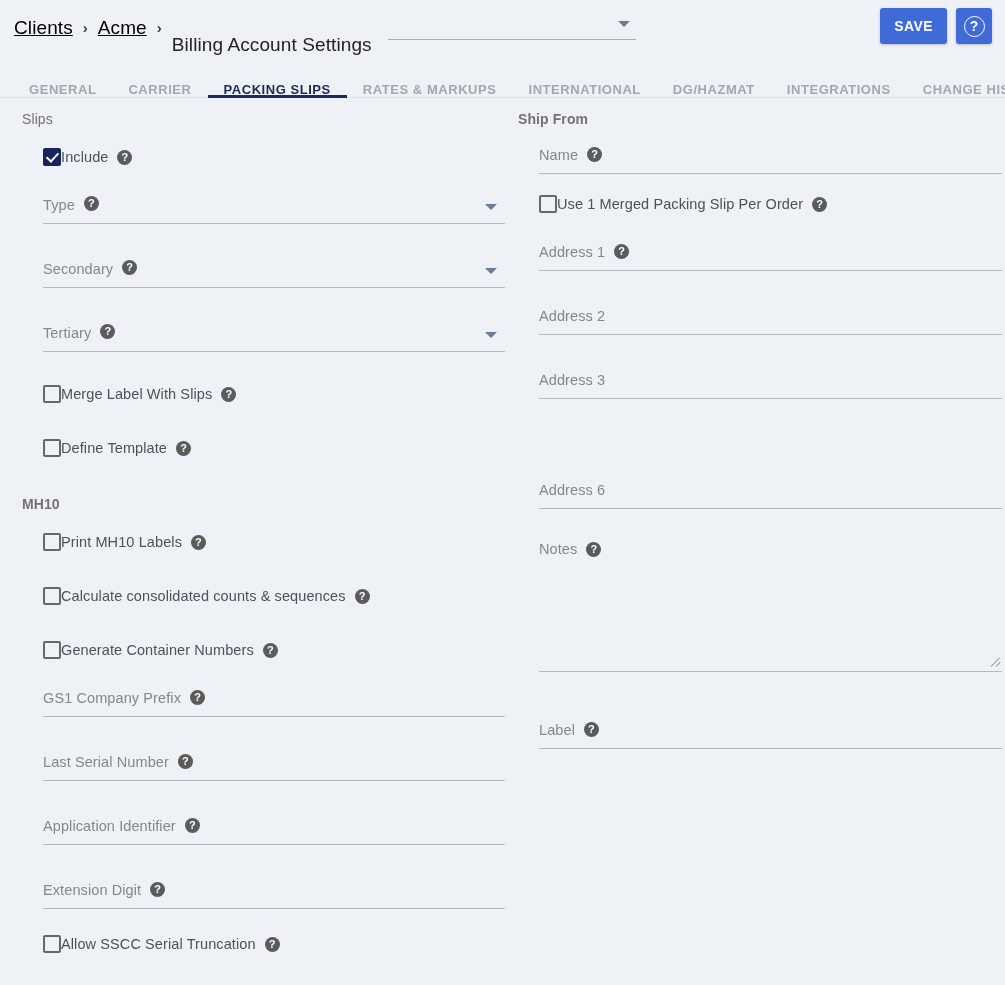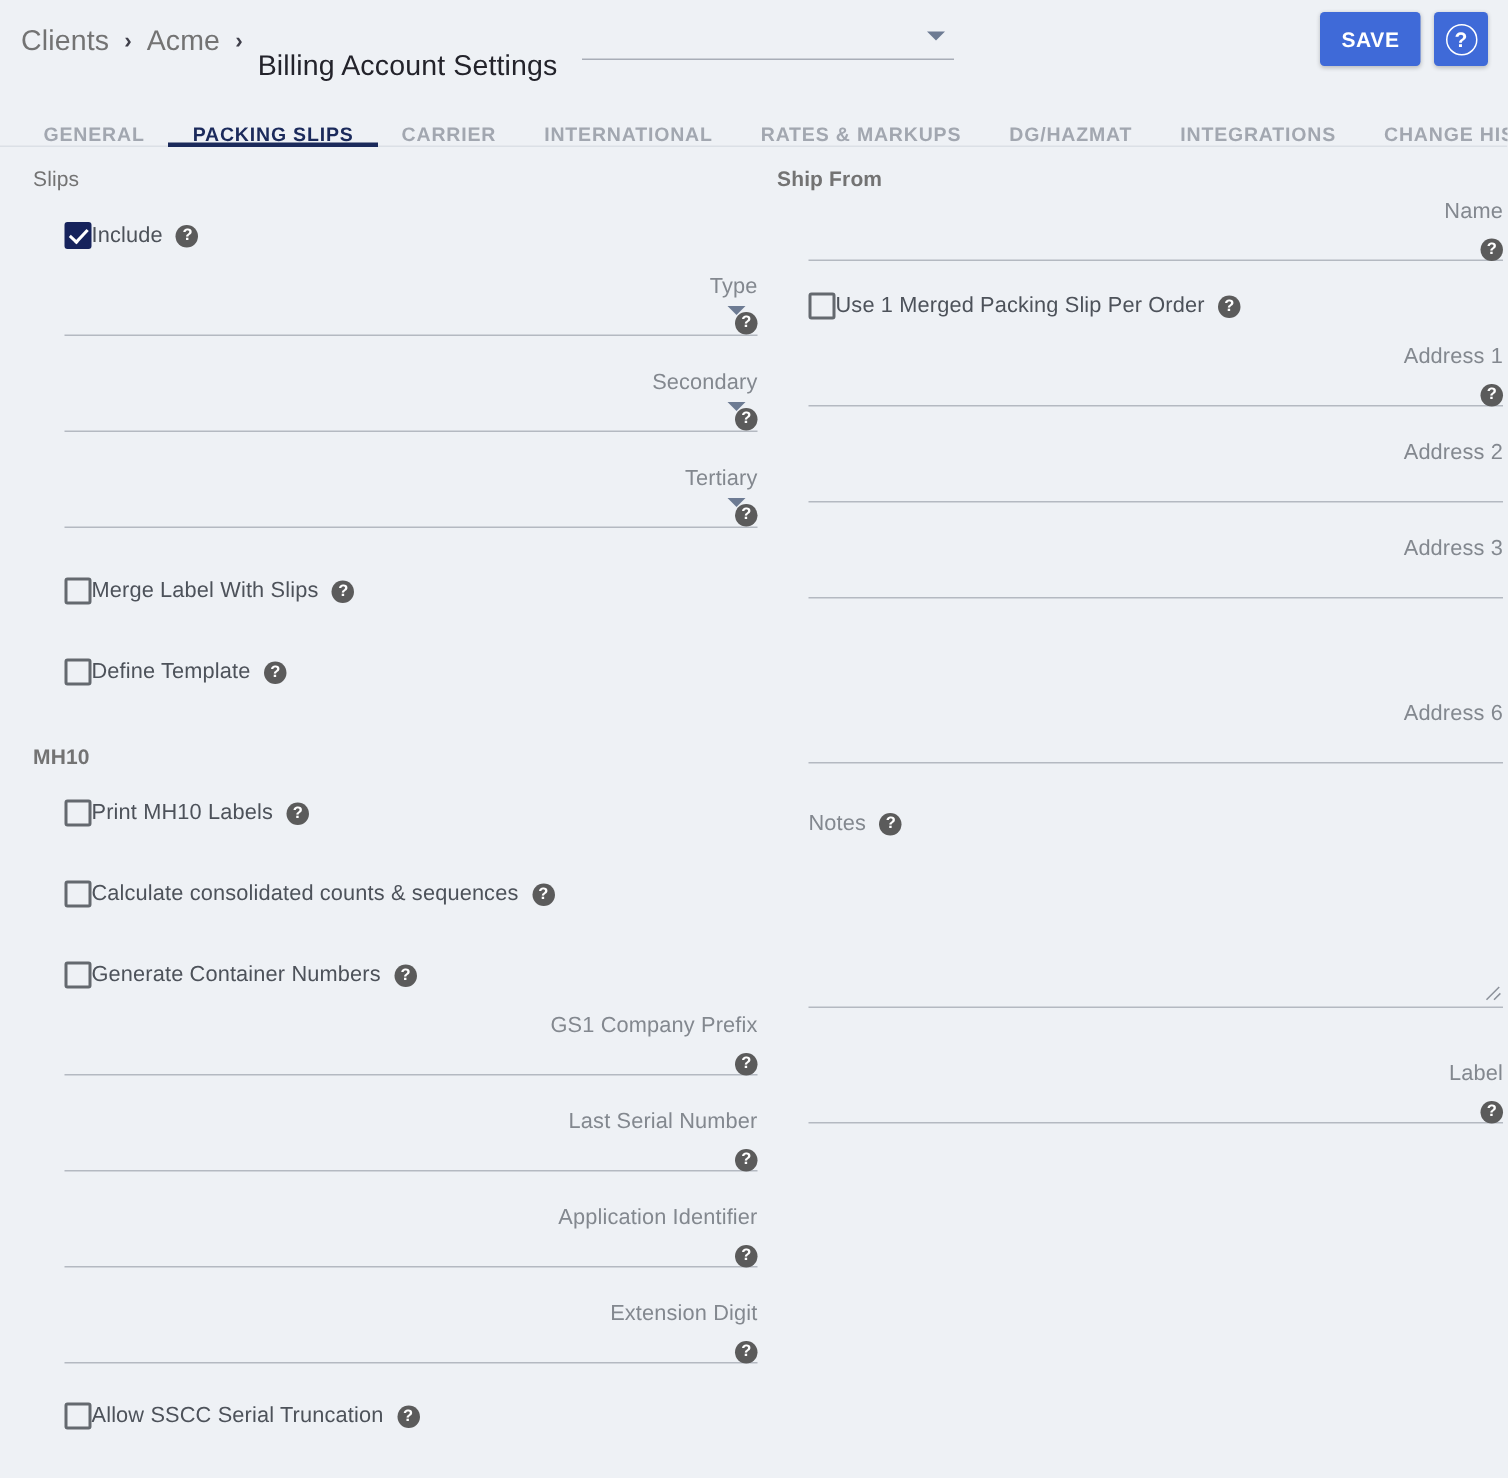--- a/index.html
+++ b/index.html
@@ -20,24 +20,25 @@
     align-items: flex-start;
   }
   .breadcrumb {
     display: flex;
     align-items: center;
     padding: 11px 0 0 14px;
     height: 44px;
   }
   .bc-link {
     font-size: 19px;
-    color: #737373;
+    color: #000000;
     cursor: pointer;
     white-space: nowrap;
     letter-spacing: .1px;
+    text-decoration: underline;
   }
   .bc-sep {
     margin: 0 10px;
     color: #3f3f4a;
     font-size: 15px;
     font-weight: bold;
     line-height: 1;
     position: relative;
     top: 0px;
   }
@@ -164,21 +165,20 @@
 
   
   .field {
     position: relative;
     margin-left: 21px;
     border-bottom: 1px solid #b4b9c1;
     height: 41px;
     display: flex;
     align-items: flex-end;
     cursor: text;
-    flex-direction: column;
   }
   .field.select-field { cursor: pointer; }
   .field-label {
     font-size: 14.5px;
     color: #83888f;
     padding-bottom: 10px;
     letter-spacing: .1px;
     white-space: nowrap;
   }
   .field .caret { position: absolute; right: 8px; bottom: 13px; }
@@ -294,24 +294,24 @@
   <div class="header-actions">
     <button class="btn-save">SAVE</button>
     <button class="btn-help">
       <span class="ring">?</span>
     </button>
   </div>
 </div>
 
 <div class="tabs">
   <div class="tab">GENERAL</div>
+  <div class="tab">CARRIER</div>
   <div class="tab active">PACKING SLIPS</div>
-  <div class="tab">CARRIER</div>
+  <div class="tab">RATES &amp; MARKUPS</div>
   <div class="tab">INTERNATIONAL</div>
-  <div class="tab">RATES &amp; MARKUPS</div>
   <div class="tab">DG/HAZMAT</div>
   <div class="tab">INTEGRATIONS</div>
   <div class="tab">CHANGE HISTORY</div>
 </div>
 
 <div class="content">
 
   <div class="col col-left">
 
     <div class="section-title plain">Slips</div>

